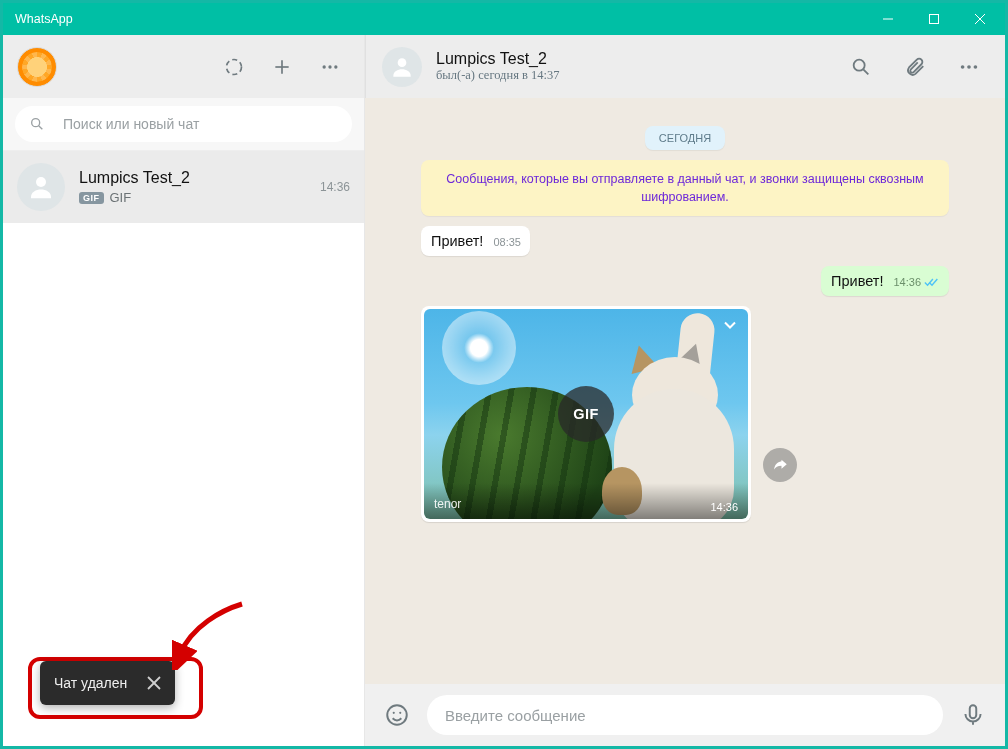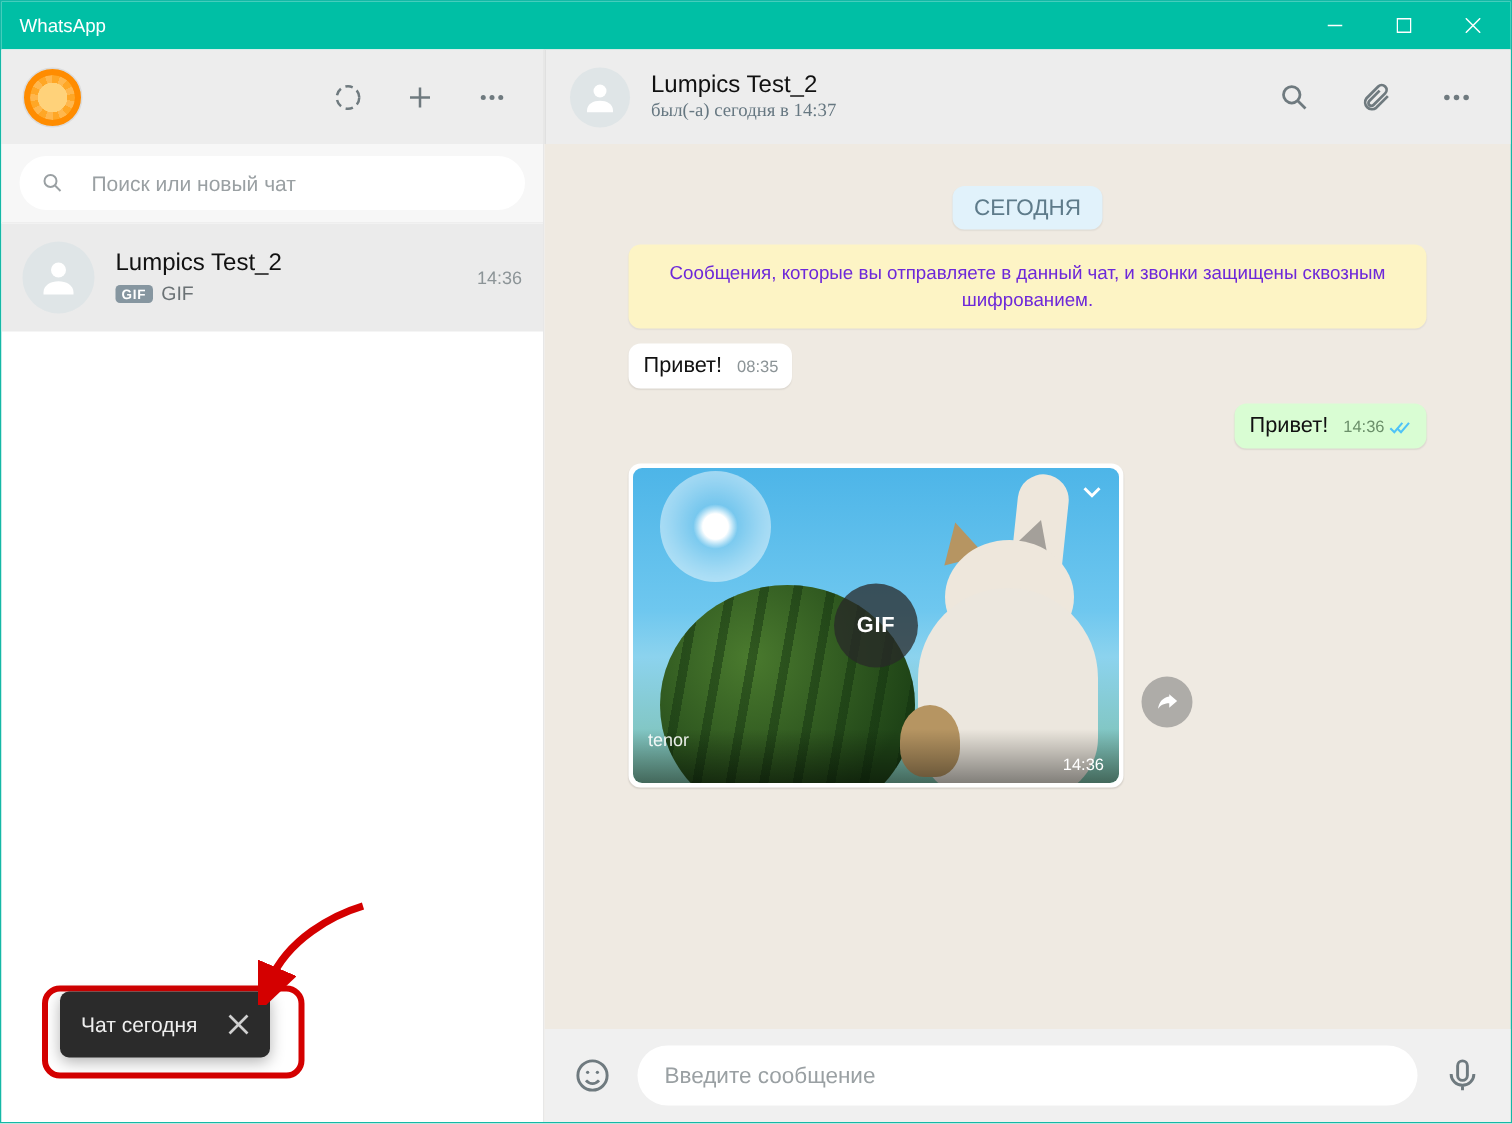--- a/index.html
+++ b/index.html
@@ -1,18 +1,18 @@
 <!DOCTYPE html>
 <html><head>
 <meta charset="utf-8">
 <style>
 * { box-sizing: border-box; margin: 0; padding: 0; }
 body { font-family: -apple-system, "Segoe UI", Helvetica, Arial, sans-serif; font-size: 14px; color: #333; background: #fff; width: 1008px; height: 749px; overflow: hidden; position: relative; }
 
-.window { width: 1008px; height: 749px; border: 1px solid #14b8a6; display: flex; flex-direction: column; }
+.window { width: 1008px; height: 749px; border: 3px solid #14b8a6; display: flex; flex-direction: column; }
 .titlebar { height: 32px; background: #00bfa5; display: flex; align-items: center; padding: 0 2px 0 12px; color: #fff; }
 .titlebar .title { font-size: 12.5px; flex: 1; }
 .titlebar .winbtn { width: 46px; height: 32px; display: flex; align-items: center; justify-content: center; cursor: pointer; }
 .titlebar svg { width: 10px; height: 10px; }
 
 .body { flex: 1; display: flex; min-height: 0; }
 
 
 .left { width: 362px; border-right: 1px solid #e7e7e7; display: flex; flex-direction: column; background: #fff; position: relative; }
 .left-header { height: 63px; background: #ededed; display: flex; align-items: center; padding: 0 14px; gap: 8px; }
@@ -46,21 +46,21 @@
 .contact-info { flex:1; }
 .contact-name { font-size:16px; color:#111; }
 .contact-status { font-size:12.5px; color:#667781;font-family:Liberation Serif, serif; }
 .right-header .hicon svg { width:22px; height:22px;}
 
 .messages { flex:1; overflow:auto; position:relative; padding: 18px 56px 18px 56px; display:flex; flex-direction:column; gap:10px; }
 .doodle-bg { position:absolute; inset:0; background:#efeae2; opacity:1; z-index:0;}
 .doodle-bg::after{ content:""; position:absolute; inset:0; opacity:.06; background-image: radial-gradient(circle at 10px 10px, #555 1px, transparent 1px); background-size: 26px 26px;}
 .messages > * { position:relative; z-index:1; }
 
-.date-pill { align-self:center; background:#e1f2fb; color:#5e7b8a; font-size:15px; padding:6px 14px; border-radius:8px; box-shadow:0 1px 1px rgba(0,0,0,.06); }
+.date-pill { align-self:center; background:#e1f2fb; color:#5e7b8a; font-size:11px; padding:6px 14px; border-radius:8px; box-shadow:0 1px 1px rgba(0,0,0,.06); }
 .enc-pill { align-self:center; background:#fdf4c5; color:#6d28d9; font-size:12.5px; padding:10px 16px; border-radius:8px; text-align:center; max-width: 560px; line-height:1.45; box-shadow:0 1px 1px rgba(0,0,0,.05);}
 
 .bubble { max-width: 65%; border-radius:8px; padding:7px 9px 7px 10px; box-shadow: 0 1px 1px rgba(0,0,0,.08); position:relative; display:flex; align-items:flex-end; gap:10px;}
 .bubble.in { background:#fff; align-self:flex-start; }
 .bubble.out { background:#d9fdd3; align-self:flex-end; }
 .bubble .txt { font-size:14.5px; color:#111; }
 .bubble .meta { font-size:11px; color:#8c9497; white-space:nowrap; padding-bottom:1px;}
 .bubble.out .meta { color:#6b8f6a; display:flex; align-items:center; gap:3px;}
 .ticks { width:16px; height:11px; }
 
@@ -74,21 +74,21 @@
 .cat .body{ position:absolute; bottom:0; right:20px; width:120px; height:140px; background:#ece7de; border-radius:60px 60px 40px 40px; }
 .cat .head{ position:absolute; bottom:96px; right:36px; width:86px; height:76px; background:#eee7dc; border-radius:50%; }
 .cat .ear1{position:absolute; bottom:158px; right:98px; width:0;height:0;border-left:14px solid transparent;border-right:14px solid transparent;border-bottom:26px solid #b69562; transform:rotate(-14deg);}
 .cat .ear2{position:absolute; bottom:160px; right:48px; width:0;height:0;border-left:14px solid transparent;border-right:14px solid transparent;border-bottom:26px solid #a4a09a; transform:rotate(18deg);}
 .cat .arm{position:absolute; top:-6px; right:44px; width:34px; height:120px; background:#eee7dc; border-radius:18px; transform:rotate(6deg);}
 .cat .tailpatch{position:absolute; bottom:14px; right:112px; width:40px; height:48px; background:#b69562; border-radius:50% 50% 40% 40%;}
 .gif-badge { position:absolute; top:50%; left:50%; transform:translate(-50%,-50%); width:56px;height:56px;border-radius:50%; background:rgba(40,40,40,.75); color:#fff; display:flex;align-items:center;justify-content:center; font-weight:600; font-size:14.5px; letter-spacing:.5px;}
 .media-chevron { position:absolute; top:6px; right:8px; color:#fff; text-shadow:0 0 3px rgba(0,0,0,.5);}
 .media-chevron svg{width:20px;height:20px;}
 .media-footer-shade{ position:absolute; left:0; right:0; bottom:0; height:36px; background:linear-gradient(180deg, transparent, rgba(0,0,0,.45)); border-radius:0 0 6px 6px;}
-.media-source { position:absolute; left:10px; bottom:22px; color:rgba(255,255,255,.9); font-size:12px;}
+.media-source { position:absolute; left:10px; bottom:8px; color:rgba(255,255,255,.9); font-size:12px;}
 .media-time { position:absolute; right:10px; bottom:6px; color:#fff; font-size:11px;}
 .forward-btn { position:absolute; right:-46px; bottom:40px; width:34px; height:34px; border-radius:50%; background:rgba(120,120,120,.55); display:flex; align-items:center; justify-content:center; color:#fff;}
 .forward-btn svg{width:18px;height:18px;}
 
 .composer { height:62px; background:#f0f0f0; display:flex; align-items:center; padding: 0 16px; gap:14px; }
 .composer .cicon { width:32px; height:32px; display:flex;align-items:center;justify-content:center; color:#6f7a7f; cursor:pointer;}
 .composer .cicon svg{width:26px;height:26px;}
 .compose-input { flex:1; height:40px; background:#fff; border-radius:20px; display:flex; align-items:center; padding:0 18px; color:#9aa0a3; font-size:15px;}
 
 .toast-wrap { position:absolute; left:40px; bottom:44px; z-index:30; }
@@ -282,21 +282,21 @@
             </svg>
         </div>
       </div>
     </div>
   </div>
 </div>
 
 <div class="callout-box"></div>
 <div class="toast-wrap">
   <div class="toast">
-    <span>Чат сегодня</span>
+    <span>Чат удален</span>
     <svg viewBox="0 0 14 14">
         <line x1="1" y1="1" x2="13" y2="13" stroke="currentColor" stroke-width="1.8"></line>
         <line x1="13" y1="1" x2="1" y2="13" stroke="currentColor" stroke-width="1.8"></line>
       </svg>
   </div>
 </div>
 <div class="callout-arrow">
   <svg viewBox="0 0 80 70">
     <defs>
         <marker id="ah" markerWidth="10" markerHeight="10" refX="2" refY="3" orient="auto">

